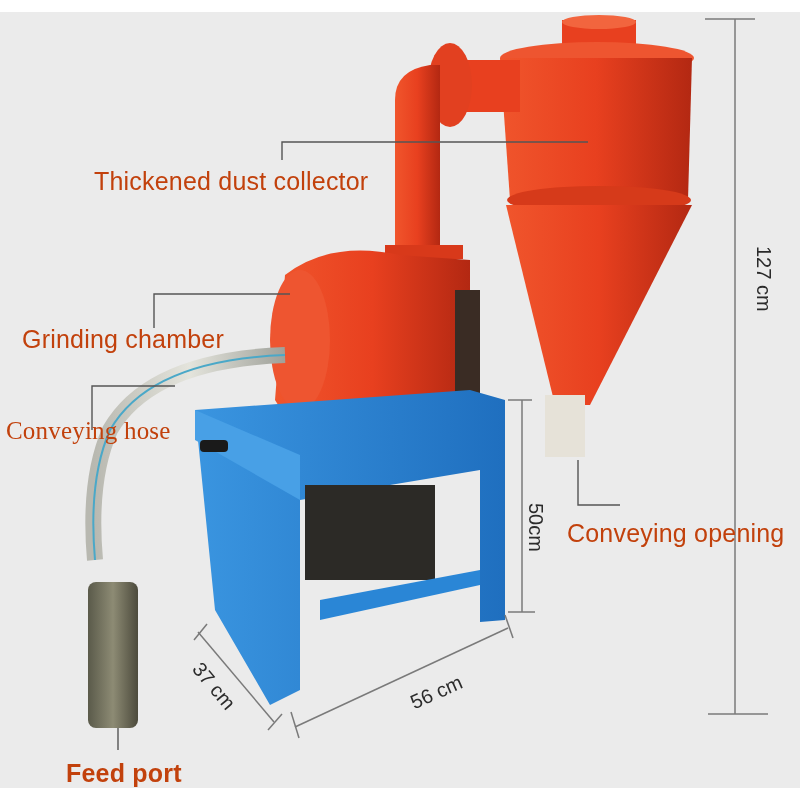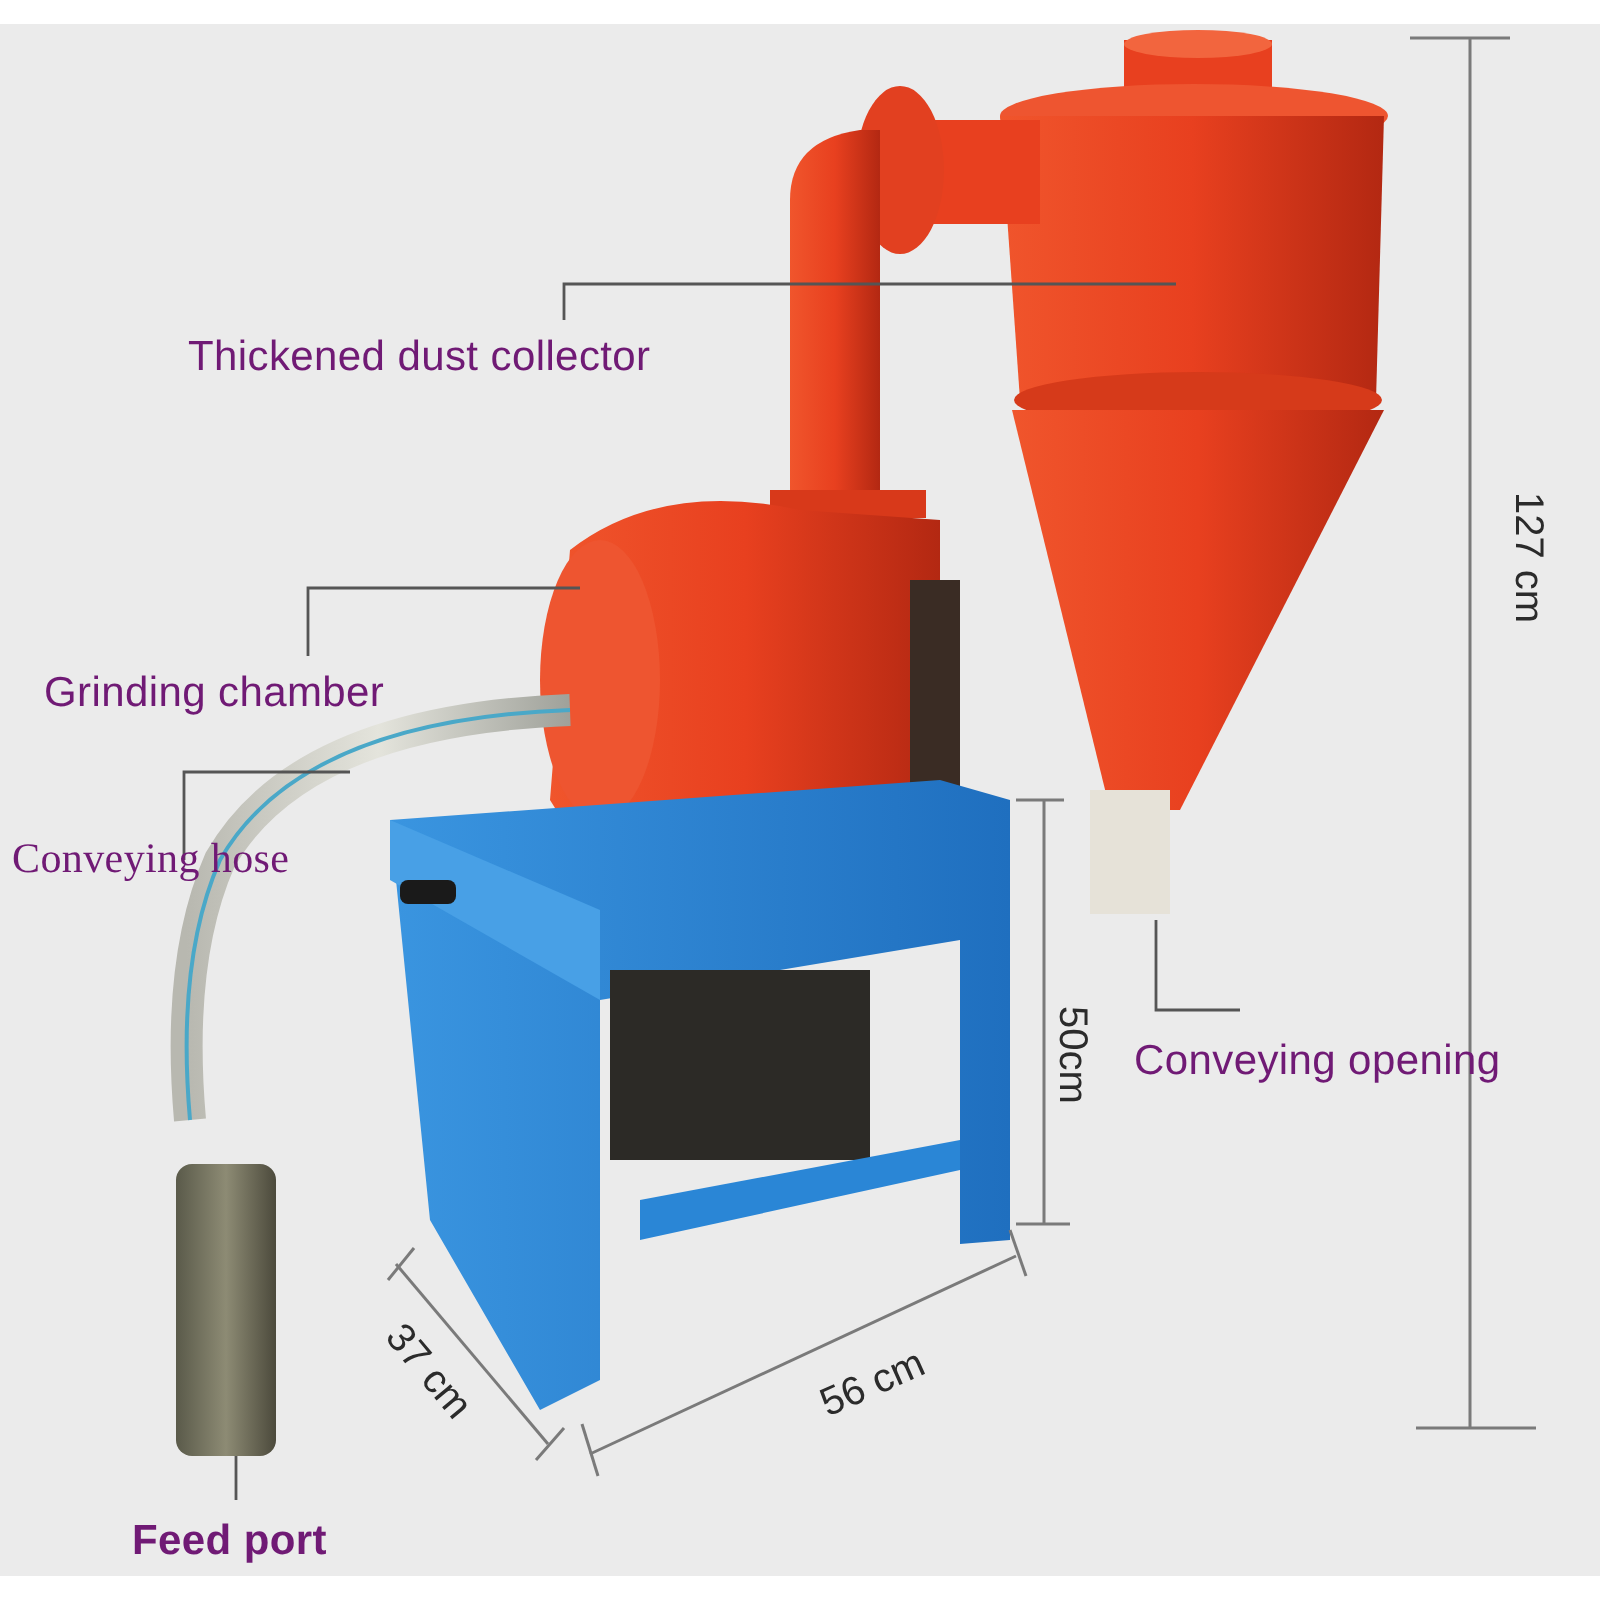--- a/index.html
+++ b/index.html
@@ -1,18 +1,18 @@
 <!DOCTYPE html>
 <html><head>
 <meta charset="utf-8">
 <style>
   html,body{margin:0;padding:0;}
   body{width:800px;height:800px;background:#ffffff;position:relative;overflow:hidden;font-family:"Liberation Sans",sans-serif;}
   .canvas{position:absolute;left:0;top:12px;width:800px;height:776px;background:#ebebeb;}
-  .label{position:absolute;color:#701a75;font-size:21px;white-space:nowrap;letter-spacing:0.2px;}
+  .label{position:absolute;color:#c2410c;font-size:25px;white-space:nowrap;letter-spacing:0.2px;}
   .rot{position:absolute;color:#2b2b2b;font-size:20px;white-space:nowrap;transform-origin:left top;}
   svg{position:absolute;left:0;top:0;}
 </style>
 </head>
 <body>
 
 <div class="canvas"></div>
 
 <svg width="800" height="800" viewBox="0 0 800 800">
   <defs>
@@ -93,21 +93,21 @@
     <line x1="198" y1="632" x2="274" y2="722"></line>
     <line x1="194" y1="640" x2="207" y2="624"></line>
     <line x1="268" y1="730" x2="282" y2="714"></line>
     <line x1="295" y1="727" x2="508" y2="628"></line>
     <line x1="291" y1="712" x2="299" y2="738"></line>
     <line x1="505" y1="615" x2="513" y2="638"></line>
   </g>
 </svg>
 
 <div class="label" style="left:94px;top:167px;">Thickened dust collector</div>
-<div class="label" style="left:22px;top:335px;">Grinding chamber</div>
+<div class="label" style="left:22px;top:325px;">Grinding chamber</div>
 <div class="label" style="left:6px;top:417px;font-family:Liberation Serif, serif;">Conveying hose</div>
 <div class="label" style="left:567px;top:519px;">Conveying opening</div>
 <div class="label" style="left:66px;top:759px;font-weight:bold;">Feed port</div>
 
 <div class="rot" style="left:775px;top:246px;transform:rotate(90deg);">127  cm</div>
 <div class="rot" style="left:547px;top:503px;transform:rotate(90deg);">50cm</div>
 <div class="rot" style="left:407px;top:693px;transform:rotate(-24deg);">56 cm</div>
 <div class="rot" style="left:205px;top:658px;transform:rotate(50deg);">37 cm</div>
 
 </body></html>

